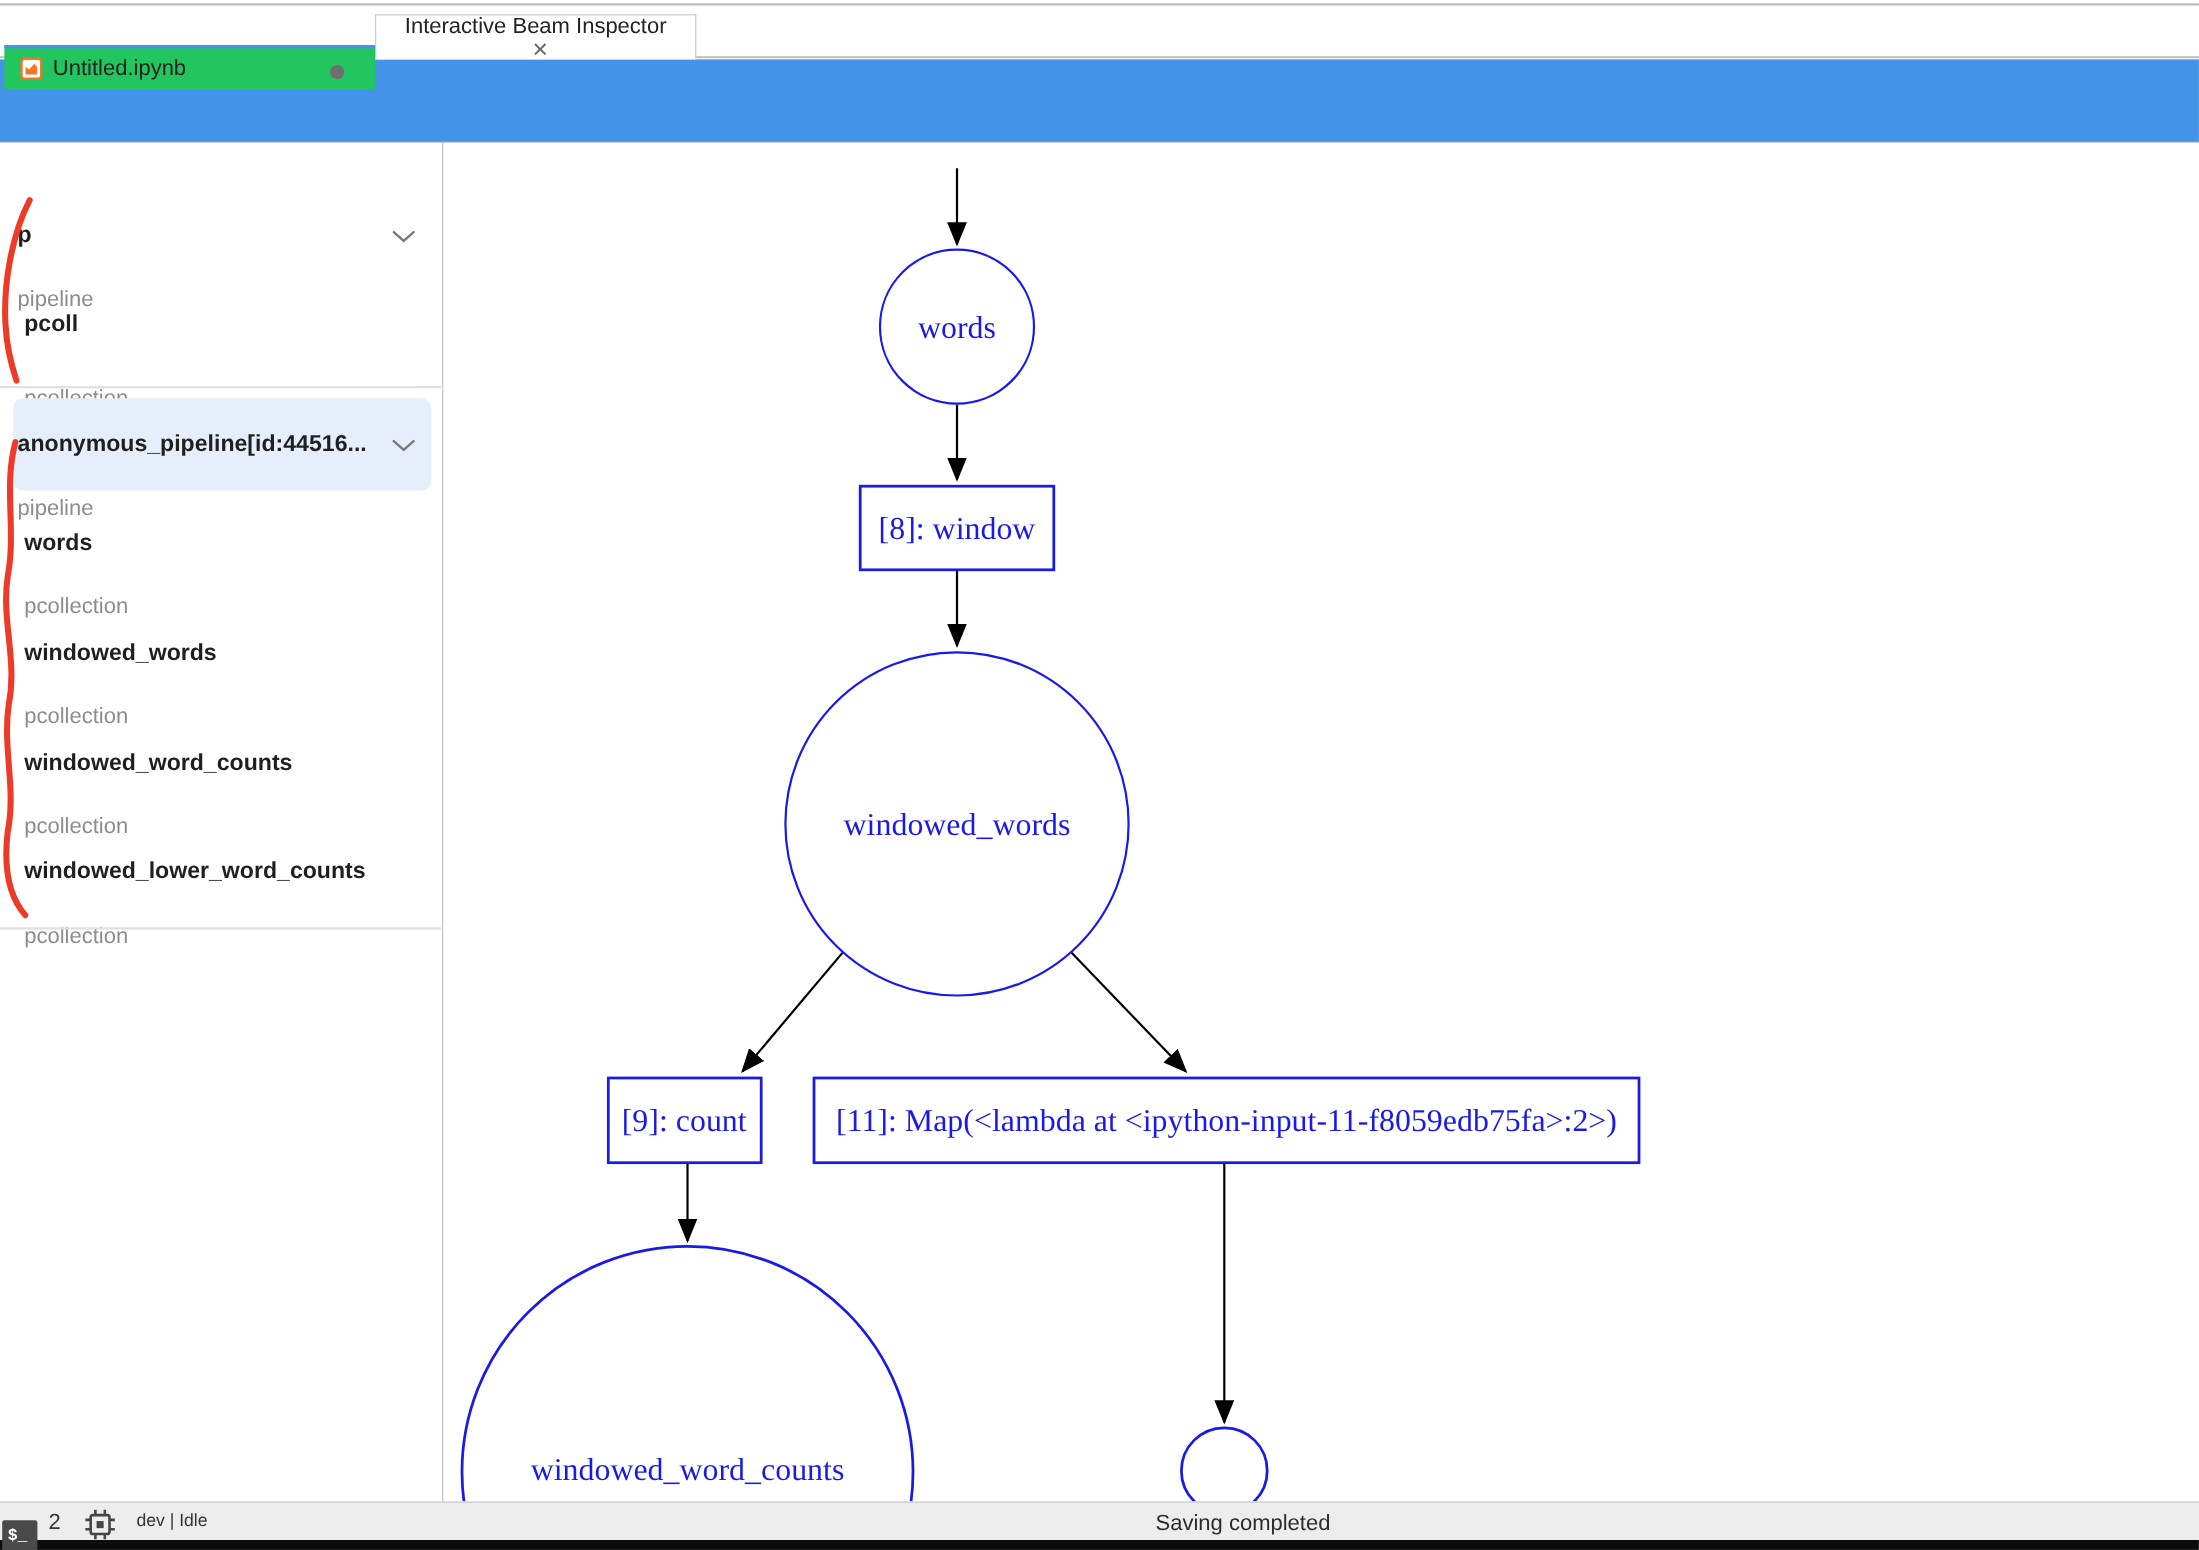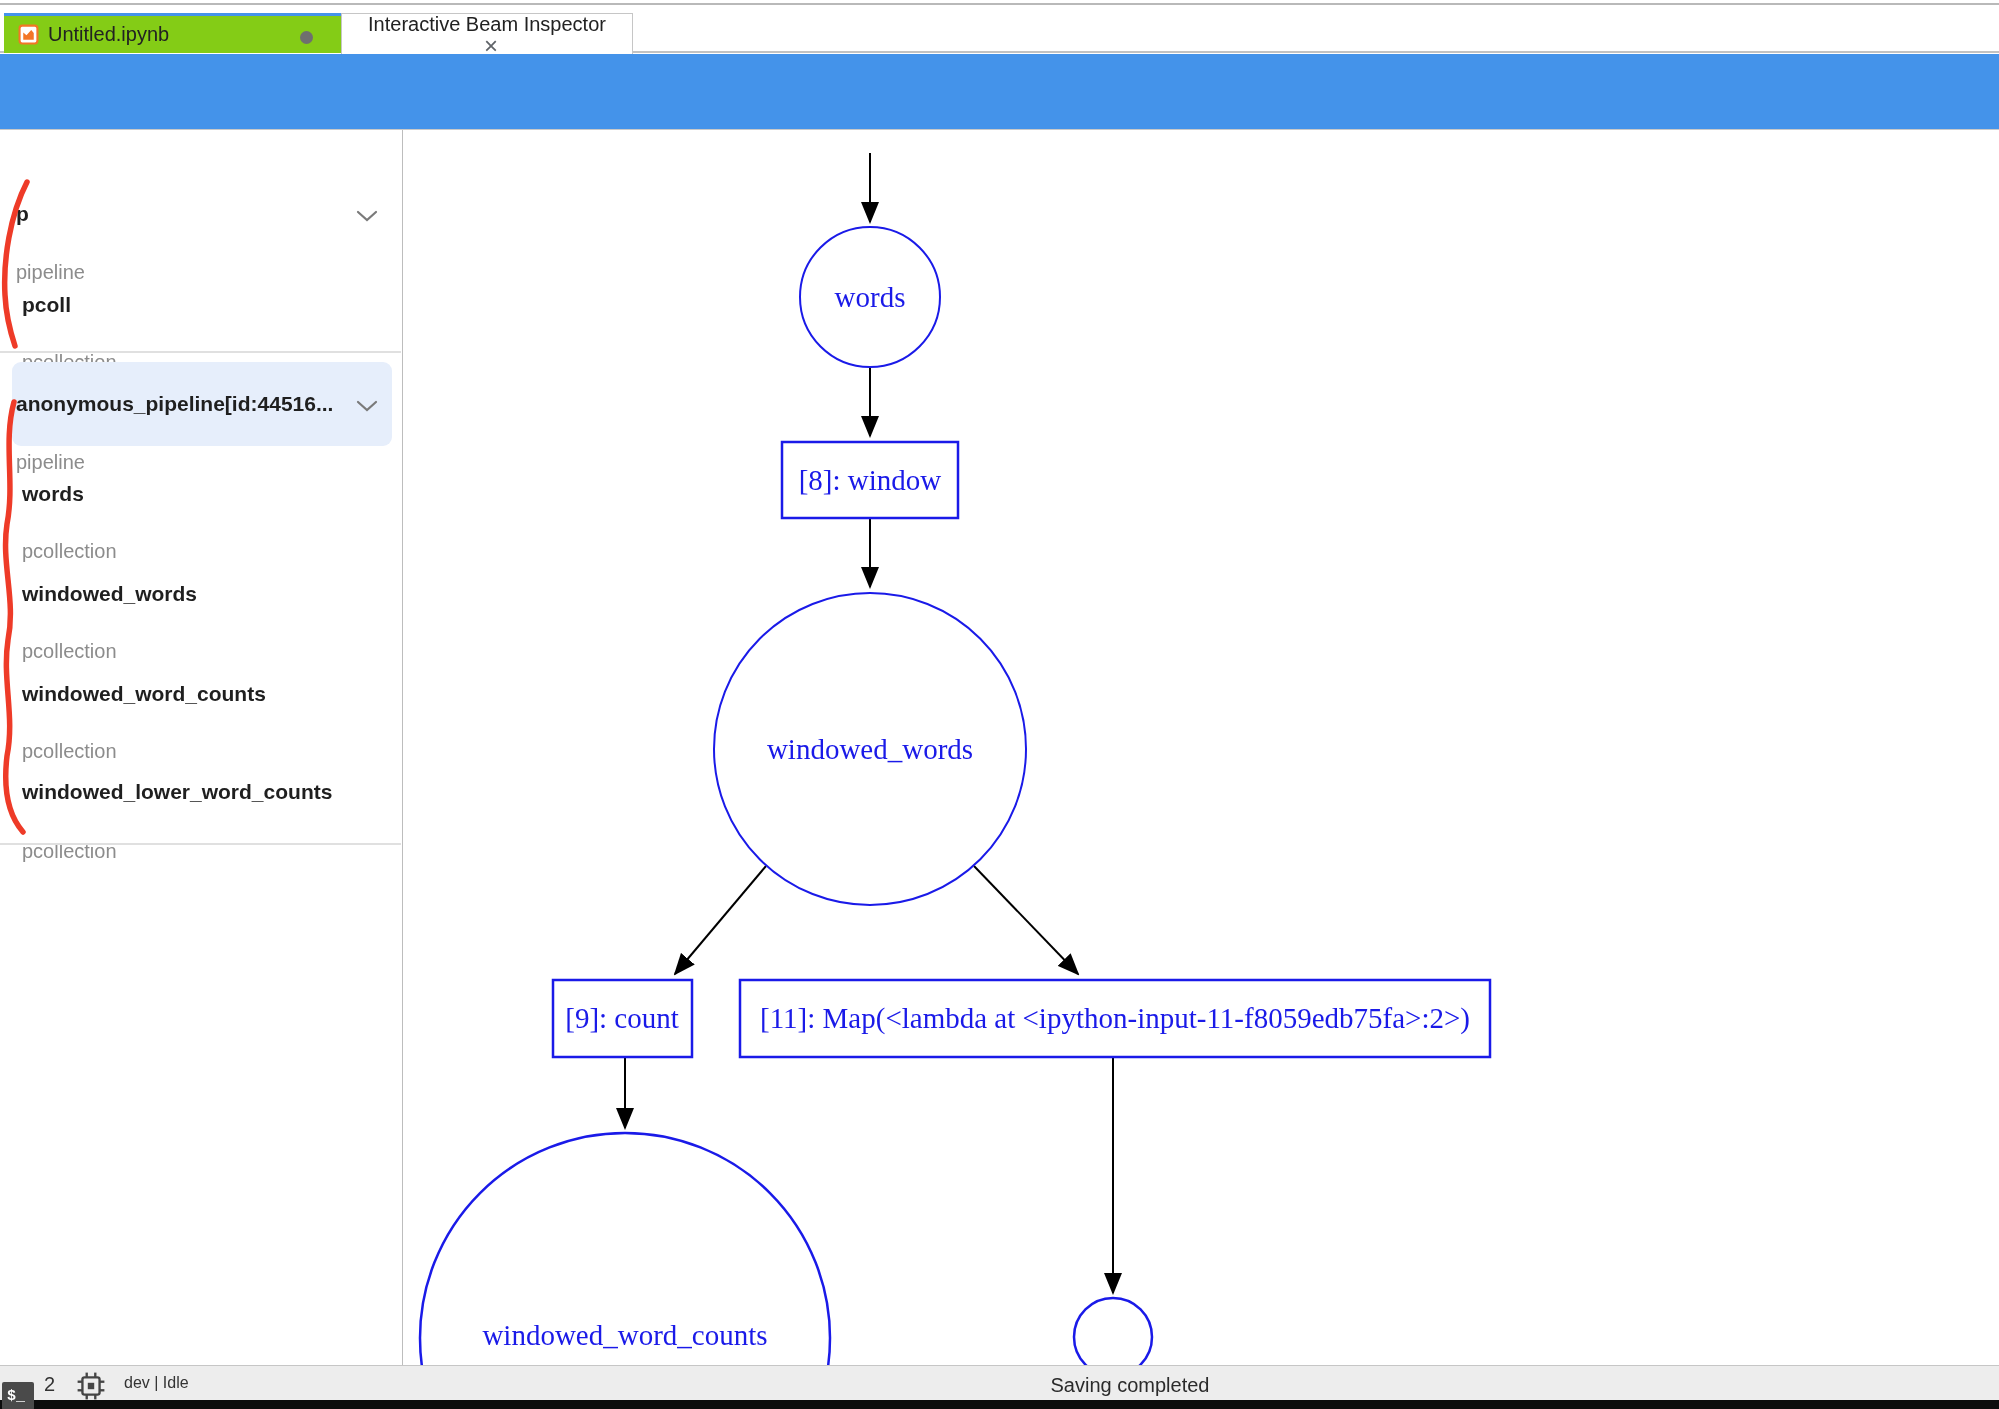--- a/index.html
+++ b/index.html
@@ -9,21 +9,21 @@
     -webkit-font-smoothing:antialiased;
   }
   
   .top-strip{position:absolute;left:0;top:0;width:1999px;height:13px;background:#fff;}
   .top-strip-line{position:absolute;left:0;top:3px;width:1999px;height:2px;background:#b9b9b9;}
 
   
   .tabbar{position:absolute;left:0;top:13px;width:1999px;height:41px;background:#ffffff;}
   .tabbar-bottom-line{position:absolute;left:0;top:38px;width:1999px;height:2px;background:#c2c2c2;z-index:1;}
   .tab{position:absolute;top:0;height:40px;display:flex;align-items:center;box-sizing:border-box;cursor:pointer;}
-  .tab1{left:4px;width:337px;background:#84cc16;border-top:3px solid #4493ea;z-index:2;}
+  .tab1{left:4px;width:337px;background:#22c55e;border-top:3px solid #4493ea;z-index:2;margin-top:28px;}
   .tab1 .nb-icon{margin-left:14px;display:flex;align-items:center;}
   .tab1 .tab-label{margin-left:9px;font-size:20px;color:#222;}
   .dirty-dot{position:absolute;left:296px;top:15px;width:13px;height:13px;border-radius:50%;background:#6f6f6f;}
   .tab2{left:341px;width:292px;height:41px;background:#ffffff;border:1px solid #c6c6c6;border-bottom:none;z-index:3;justify-content:center;flex-direction:column;}
   .tab2 .tab-label{font-size:20px;color:#222;}
   .close-x{font-size:24px;color:#5f6368;margin-left:8px;line-height:20px;cursor:pointer;}
 
   
   .appbar{position:absolute;left:0;top:54px;width:1999px;height:75px;background:#4493ea;}
   .hamburger{position:absolute;left:30px;top:80px;width:35px;height:23px;cursor:pointer;}
@@ -98,21 +98,21 @@
   <div class="row-hit" style="top:60px"></div>
   <div class="side-title" style="left:16px;top:72px">p</div>
   <div class="chev" style="left:356px;top:78px">
     <svg width="22" height="12" viewBox="0 0 22 12">
         <polyline points="2,2 11,10 20,2" fill="none" stroke="#7a7a7a" stroke-width="2.2" stroke-linecap="round"></polyline>
       </svg>
   </div>
   <div class="side-sub" style="left:16px;top:103px">pipeline</div>
 
   <div class="row-hit" style="top:152px"></div>
-  <div class="side-title" style="left:22px;top:163px">pcoll</div>
+  <div class="side-title" style="left:22px;top:153px">pcoll</div>
   <div class="side-sub" style="left:22px;top:193px">pcollection</div>
 
   <div class="divider" style="top:221px"></div>
 
   <div class="selected-row"></div>
   <div class="side-title" style="left:16px;top:262px">anonymous_pipeline[id:44516...</div>
   <div class="chev" style="left:356px;top:268px">
     <svg width="22" height="12" viewBox="0 0 22 12">
         <polyline points="2,2 11,10 20,2" fill="none" stroke="#7a7a7a" stroke-width="2.2" stroke-linecap="round"></polyline>
       </svg>

